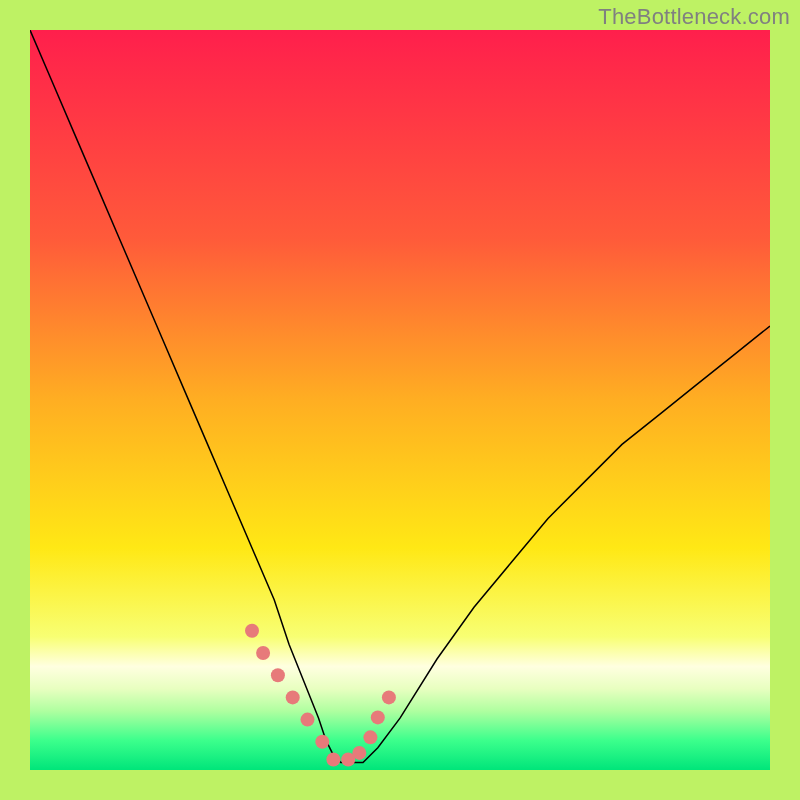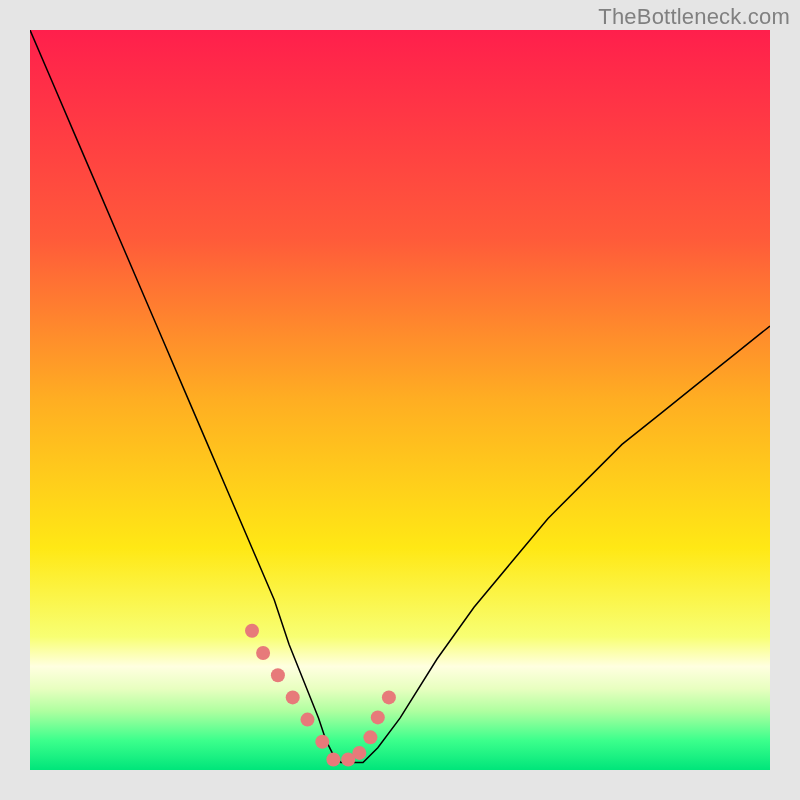--- a/index.html
+++ b/index.html
@@ -6,21 +6,21 @@
     margin: 0;
     padding: 0;
     width: 800px;
     height: 800px;
     overflow: hidden;
     font-family: Arial, Helvetica, sans-serif;
   }
   .frame {
     width: 800px;
     height: 800px;
-    background: #e5e5e5;
+    background: #bef264;
     position: relative;
     text-align: center;
   }
   .plot {
     position: absolute;
     left: 30px;
     top: 30px;
     width: 740px;
     height: 740px;
   }

